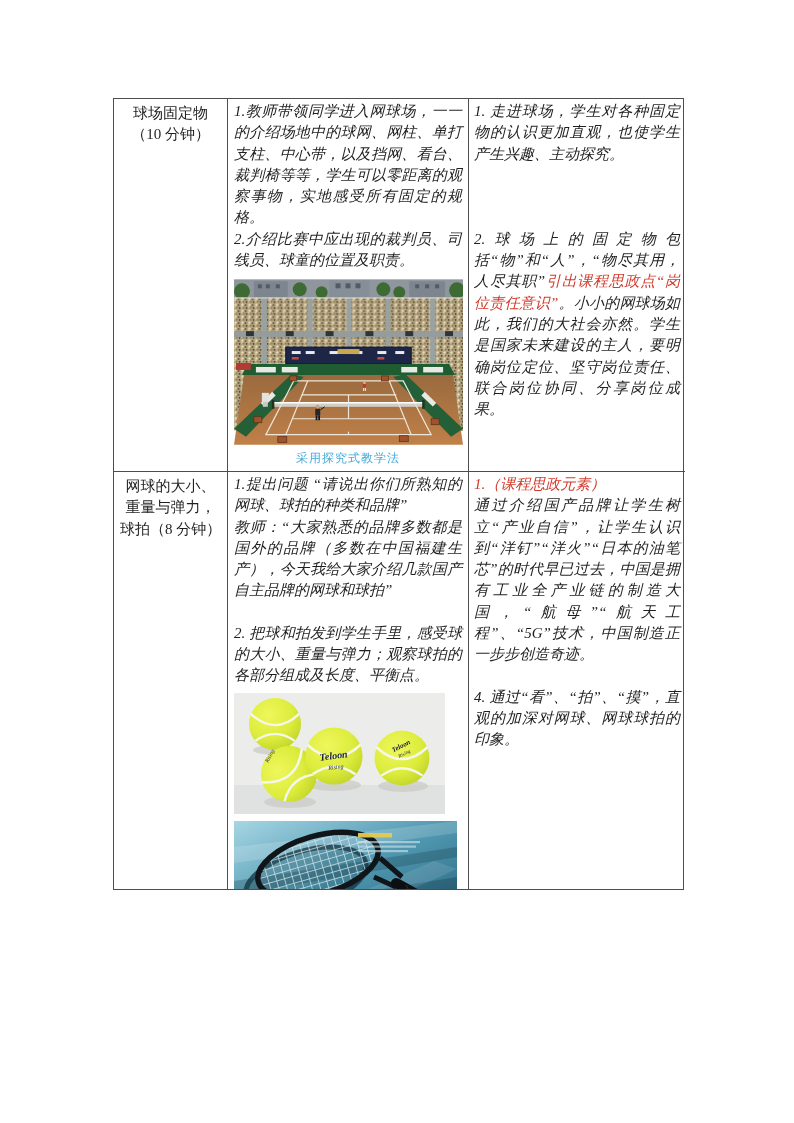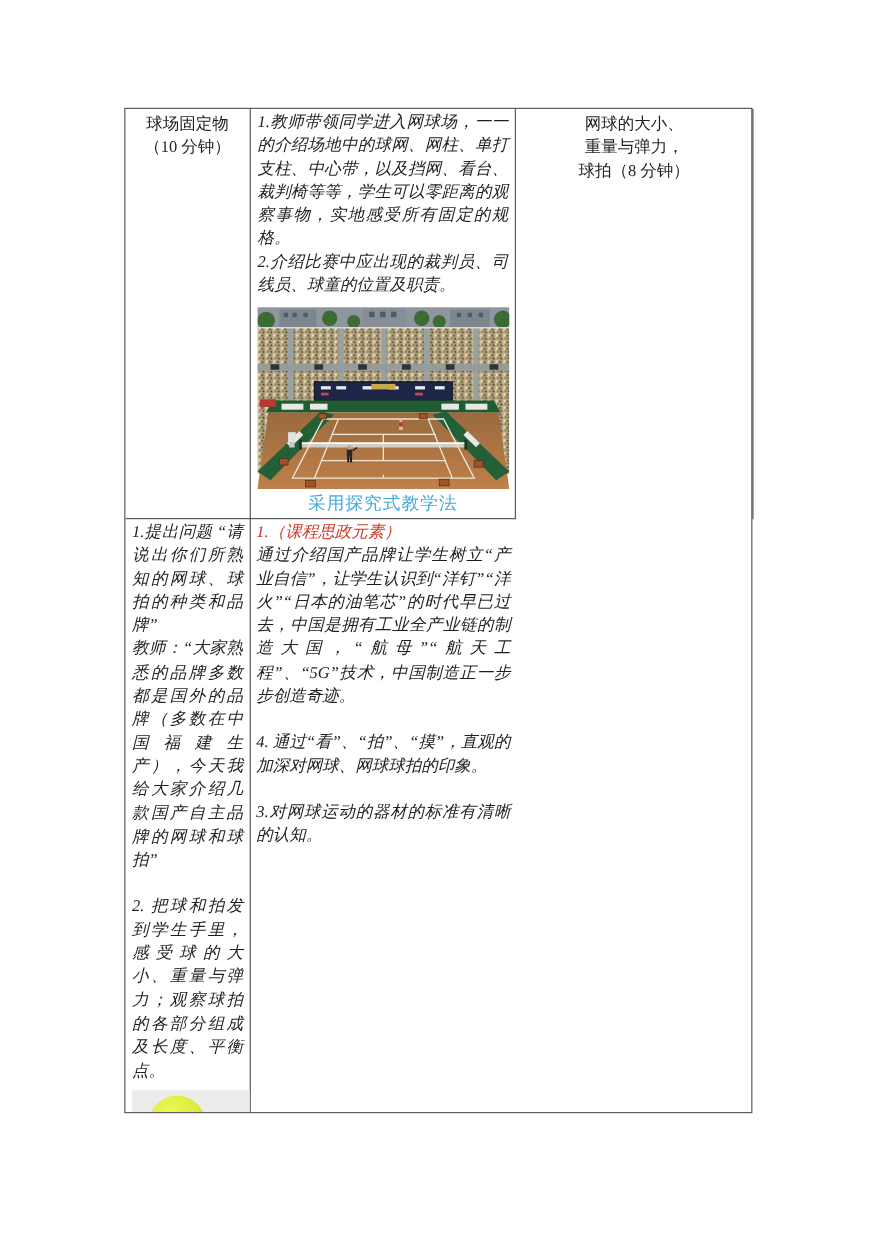--- a/index.html
+++ b/index.html
@@ -4,35 +4,35 @@
 <style>
   :root{
     --ink:#1f1f1f;
     --red:#d03a2b;
     --blue:#45a9da;
     --border:#4d4d4d;
   }
   html,body{margin:0;padding:0;background:#ffffff;}
   .page{position:relative;width:794px;height:1123px;background:#ffffff;overflow:hidden;
         font-family:"Liberation Serif","DejaVu Serif",serif;color:var(--ink);}
-  .tbl{position:absolute;left:113px;top:98px;width:571px;height:914px;
+  .tbl{position:absolute;left:113px;top:98px;width:571px;height:792px;
        display:grid;grid-template-columns:114px 241px 216px;grid-template-rows:373px 1fr;
        border:1.5px solid var(--border);box-sizing:border-box;}
   .cell{box-sizing:border-box;overflow:hidden;padding:2px 6px;font-size:15px;line-height:21.3px;}
   .cell.colA,.cell.colB{border-right:1.5px solid var(--border);}
   .cell.row1{border-bottom:1.5px solid var(--border);}
   .cell p{margin:0;text-align:justify;font-style:italic;}
   .stage1{white-space:pre-line;text-align:center;padding-top:2px;}
   .stage2{white-space:pre-line;text-align:center;padding-top:2px;}
   .colA{padding:2px 4px;}
   .mt-line{margin-top:21px !important;}
   .mt-line2{margin-top:19px !important;}
   .mt-big{margin-top:64px !important;}
   .red{color:var(--red);}
-  .img-caption{color:var(--blue);text-align:center;font-size:16px;letter-spacing:1px;margin-top:3px;}
+  .img-caption{color:var(--blue);text-align:center;font-size:12px;letter-spacing:1px;margin-top:3px;}
   .figure{display:block;margin:8px auto 2px auto;}
   .figure2{display:block;margin:6px 0 0 0;}
 </style>
 </head>
 <body>
 
 <div class="page">
   <div class="tbl">
 
     <div class="cell colA row1">
@@ -176,20 +176,24 @@
             <circle cx="84" cy="128" r="2" fill="#caa186"></circle>
             <rect x="81.6" y="130" width="5" height="6.5" fill="#23262b"></rect>
             <rect x="82" y="136.5" width="1.8" height="5" fill="#15181c"></rect>
             <rect x="84.6" y="136.5" width="1.8" height="5" fill="#15181c"></rect>
             <line x1="87" y1="131" x2="91" y2="128" stroke="#111" stroke-width="1"></line>
           </g>
       </svg>
       <div class="img-caption">采用探究式教学法</div>
     </div>
 
+    <div class="cell row1" style="padding:2px 5px;">
+      <p>1. 走进球场，学生对各种固定物的认识更加直观，也使学生产生兴趣、主动探究。</p>
+      <p class="mt-big"><span>2.球场上的固定物包括“物”和“人”，“物尽其用，人尽其职”</span><span class="red">引出课程思政点“岗位责任意识”</span><span>。小小的网球场如此，我们的大社会亦然。学生是国家未来建设的主人，要明确岗位定位、坚守岗位责任、联合岗位协同、分享岗位成果。</span></p>
+    </div>
 
     <div class="cell colA">
       <div class="stage2">网球的大小、
 重量与弹力，
 球拍（8 分钟）</div>
     </div>
 
     <div class="cell colB">
       <p>1.提出问题 “请说出你们所熟知的网球、球拍的种类和品牌”</p>
       <p>教师：“大家熟悉的品牌多数都是国外的品牌（多数在中国福建生产），今天我给大家介绍几款国产自主品牌的网球和球拍”</p>
@@ -292,17 +296,16 @@
           <rect x="124" y="29" width="50" height="2.2" fill="#d5e6ec" opacity="0.6"></rect>
         </g>
       </svg>
       <div class="img-caption" style="margin-top:8px">采用互动式教学法</div>
     </div>
 
     <div class="cell" style="padding:2px 5px;">
       <p class="red">1.（课程思政元素）</p>
       <p>通过介绍国产品牌让学生树立“产业自信”，让学生认识到“洋钉”“洋火”“日本的油笔芯”的时代早已过去，中国是拥有工业全产业链的制造大国，“航母”“航天工程”、“5G”技术，中国制造正一步步创造奇迹。</p>
       <p class="mt-line">4. 通过“看”、“拍”、“摸”，直观的加深对网球、网球球拍的印象。</p>
-      <p class="mt-line">3.对网球运动的器材的标准有清晰的认知。</p>
     </div>
 
   </div>
 </div>
 
 </body></html>

